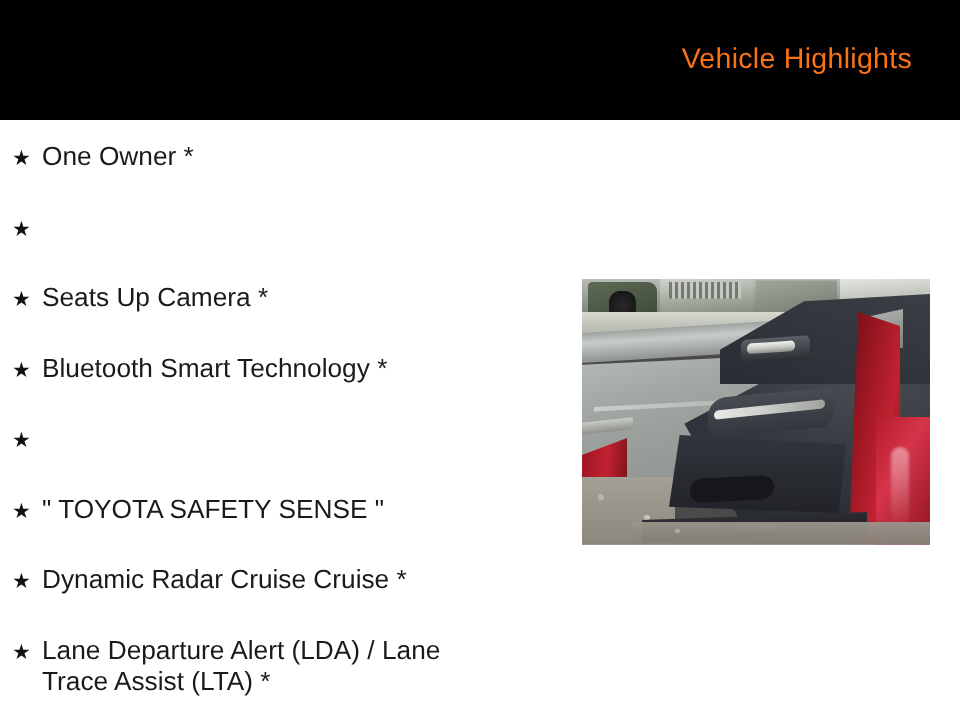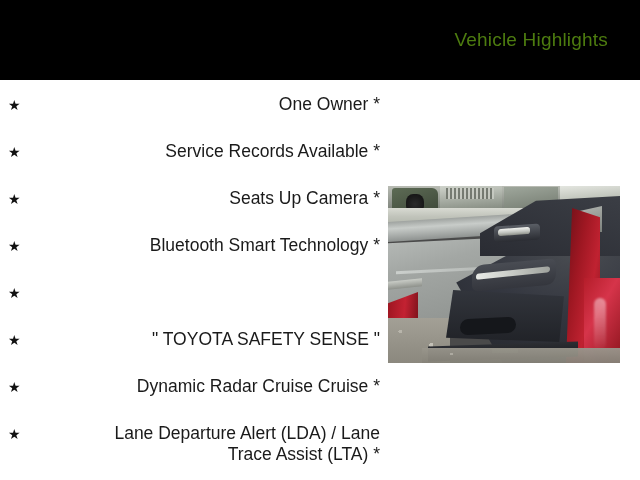--- a/index.html
+++ b/index.html
@@ -29,21 +29,21 @@
     top: 0;
     width: 640px;
     height: 80px;
     background: #000000;
     box-sizing: border-box;
   }
   #header-title {
     position: absolute;
     right: 32px;
     top: 29px;
-    color: #4d7c0f;
+    color: #f97316;
     font-size: 19px;
     line-height: 22px;
     letter-spacing: 0.2px;
     white-space: nowrap;
   }
 
   
   #highlights-list {
     position: absolute;
     left: 0;
@@ -73,21 +73,20 @@
     width: 14px;
     font-size: 14px;
     line-height: 14px;
     color: #111111;
     text-align: left;
   }
   .highlight-text {
     display: block;
     padding-top: 14px;
     white-space: pre-line;
-    text-align: right;
   }
 
   
   #vehicle-photo {
     position: absolute;
     left: 388px;
     top: 186px;
     width: 232px;
     height: 177px;
     overflow: hidden;
@@ -279,21 +278,20 @@
 
   <ul id="highlights-list">
 
     <li class="highlight-item">
       <span class="bullet-star">★</span>
       <span class="highlight-text">One Owner *</span>
     </li>
 
     <li class="highlight-item">
       <span class="bullet-star">★</span>
-      <span class="highlight-text">Service Records Available *</span>
     </li>
 
     <li class="highlight-item">
       <span class="bullet-star">★</span>
       <span class="highlight-text">Seats Up Camera *</span>
     </li>
 
     <li class="highlight-item">
       <span class="bullet-star">★</span>
       <span class="highlight-text">Bluetooth Smart Technology *</span>

